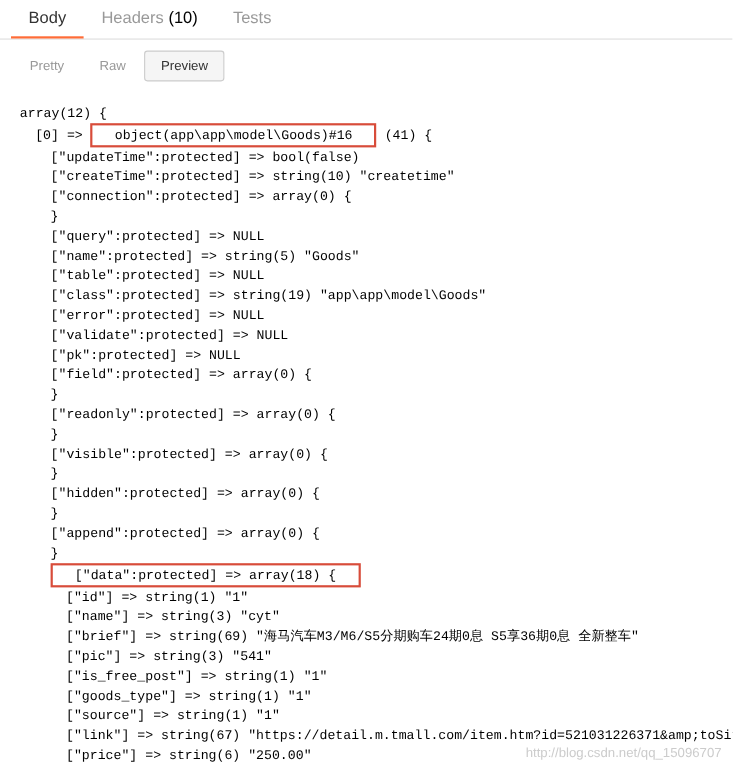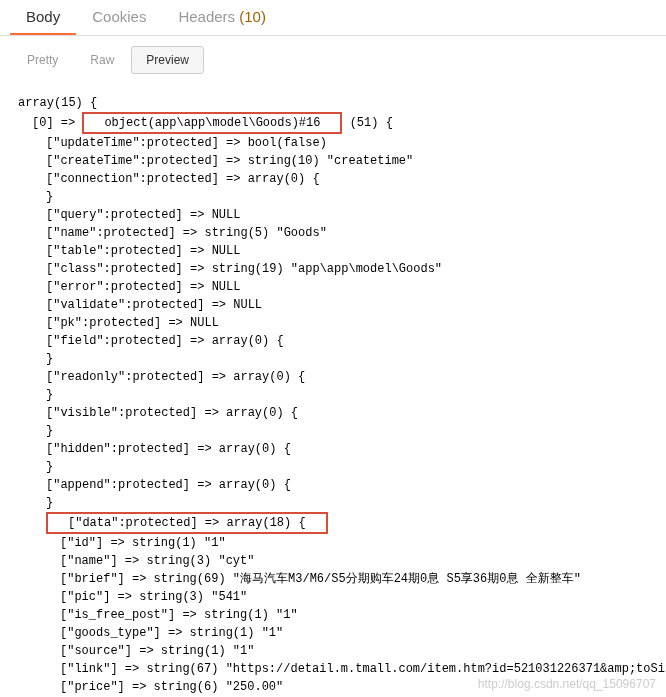--- a/index.html
+++ b/index.html
@@ -23,21 +23,21 @@
   padding: 8px 16px;
   color: #999;
   cursor: pointer;
   font-size: 15px;
 }
 .tab.active {
   color: #333;
   border-bottom: 2px solid #ff6c37;
 }
 .tab-count {
-  color: #a16207;
+  color: #000000;
 }
 .subtabs {
   display: flex;
   padding: 10px 12px;
   gap: 2px;
 }
 .subtab {
   padding: 6px 14px;
   color: #999;
   cursor: pointer;
@@ -77,36 +77,36 @@
   font-size: 12px;
   font-family: Arial, sans-serif;
   margin-left: 46px;
 }
 </style>
 </head>
 <body>
 
 <div class="tabs">
   <div class="tab active">Body</div>
-  <div class="tab">Cookies</div>
   <div class="tab">
     <span>Headers</span>
     <span class="tab-count">(10)</span>
   </div>
+  <div class="tab">Tests</div>
 </div>
 
 <div class="subtabs">
   <div class="subtab">Pretty</div>
   <div class="subtab">Raw</div>
   <div class="subtab active">Preview</div>
 </div>
 
 <div class="content">
-  <span class="line">array(15) {</span>
-  <span class="line i1"><span>[0] =&gt; </span><span class="hl">object(app\app\model\Goods)#16</span><span> (51) {</span></span>
+  <span class="line">array(12) {</span>
+  <span class="line i1"><span>[0] =&gt; </span><span class="hl">object(app\app\model\Goods)#16</span><span> (41) {</span></span>
   <span class="line i2">["updateTime":protected] =&gt; bool(false)</span>
   <span class="line i2">["createTime":protected] =&gt; string(10) "createtime"</span>
   <span class="line i2">["connection":protected] =&gt; array(0) {</span>
   <span class="line i2">}</span>
   <span class="line i2">["query":protected] =&gt; NULL</span>
   <span class="line i2">["name":protected] =&gt; string(5) "Goods"</span>
   <span class="line i2">["table":protected] =&gt; NULL</span>
   <span class="line i2">["class":protected] =&gt; string(19) "app\app\model\Goods"</span>
   <span class="line i2">["error":protected] =&gt; NULL</span>
   <span class="line i2">["validate":protected] =&gt; NULL</span>

